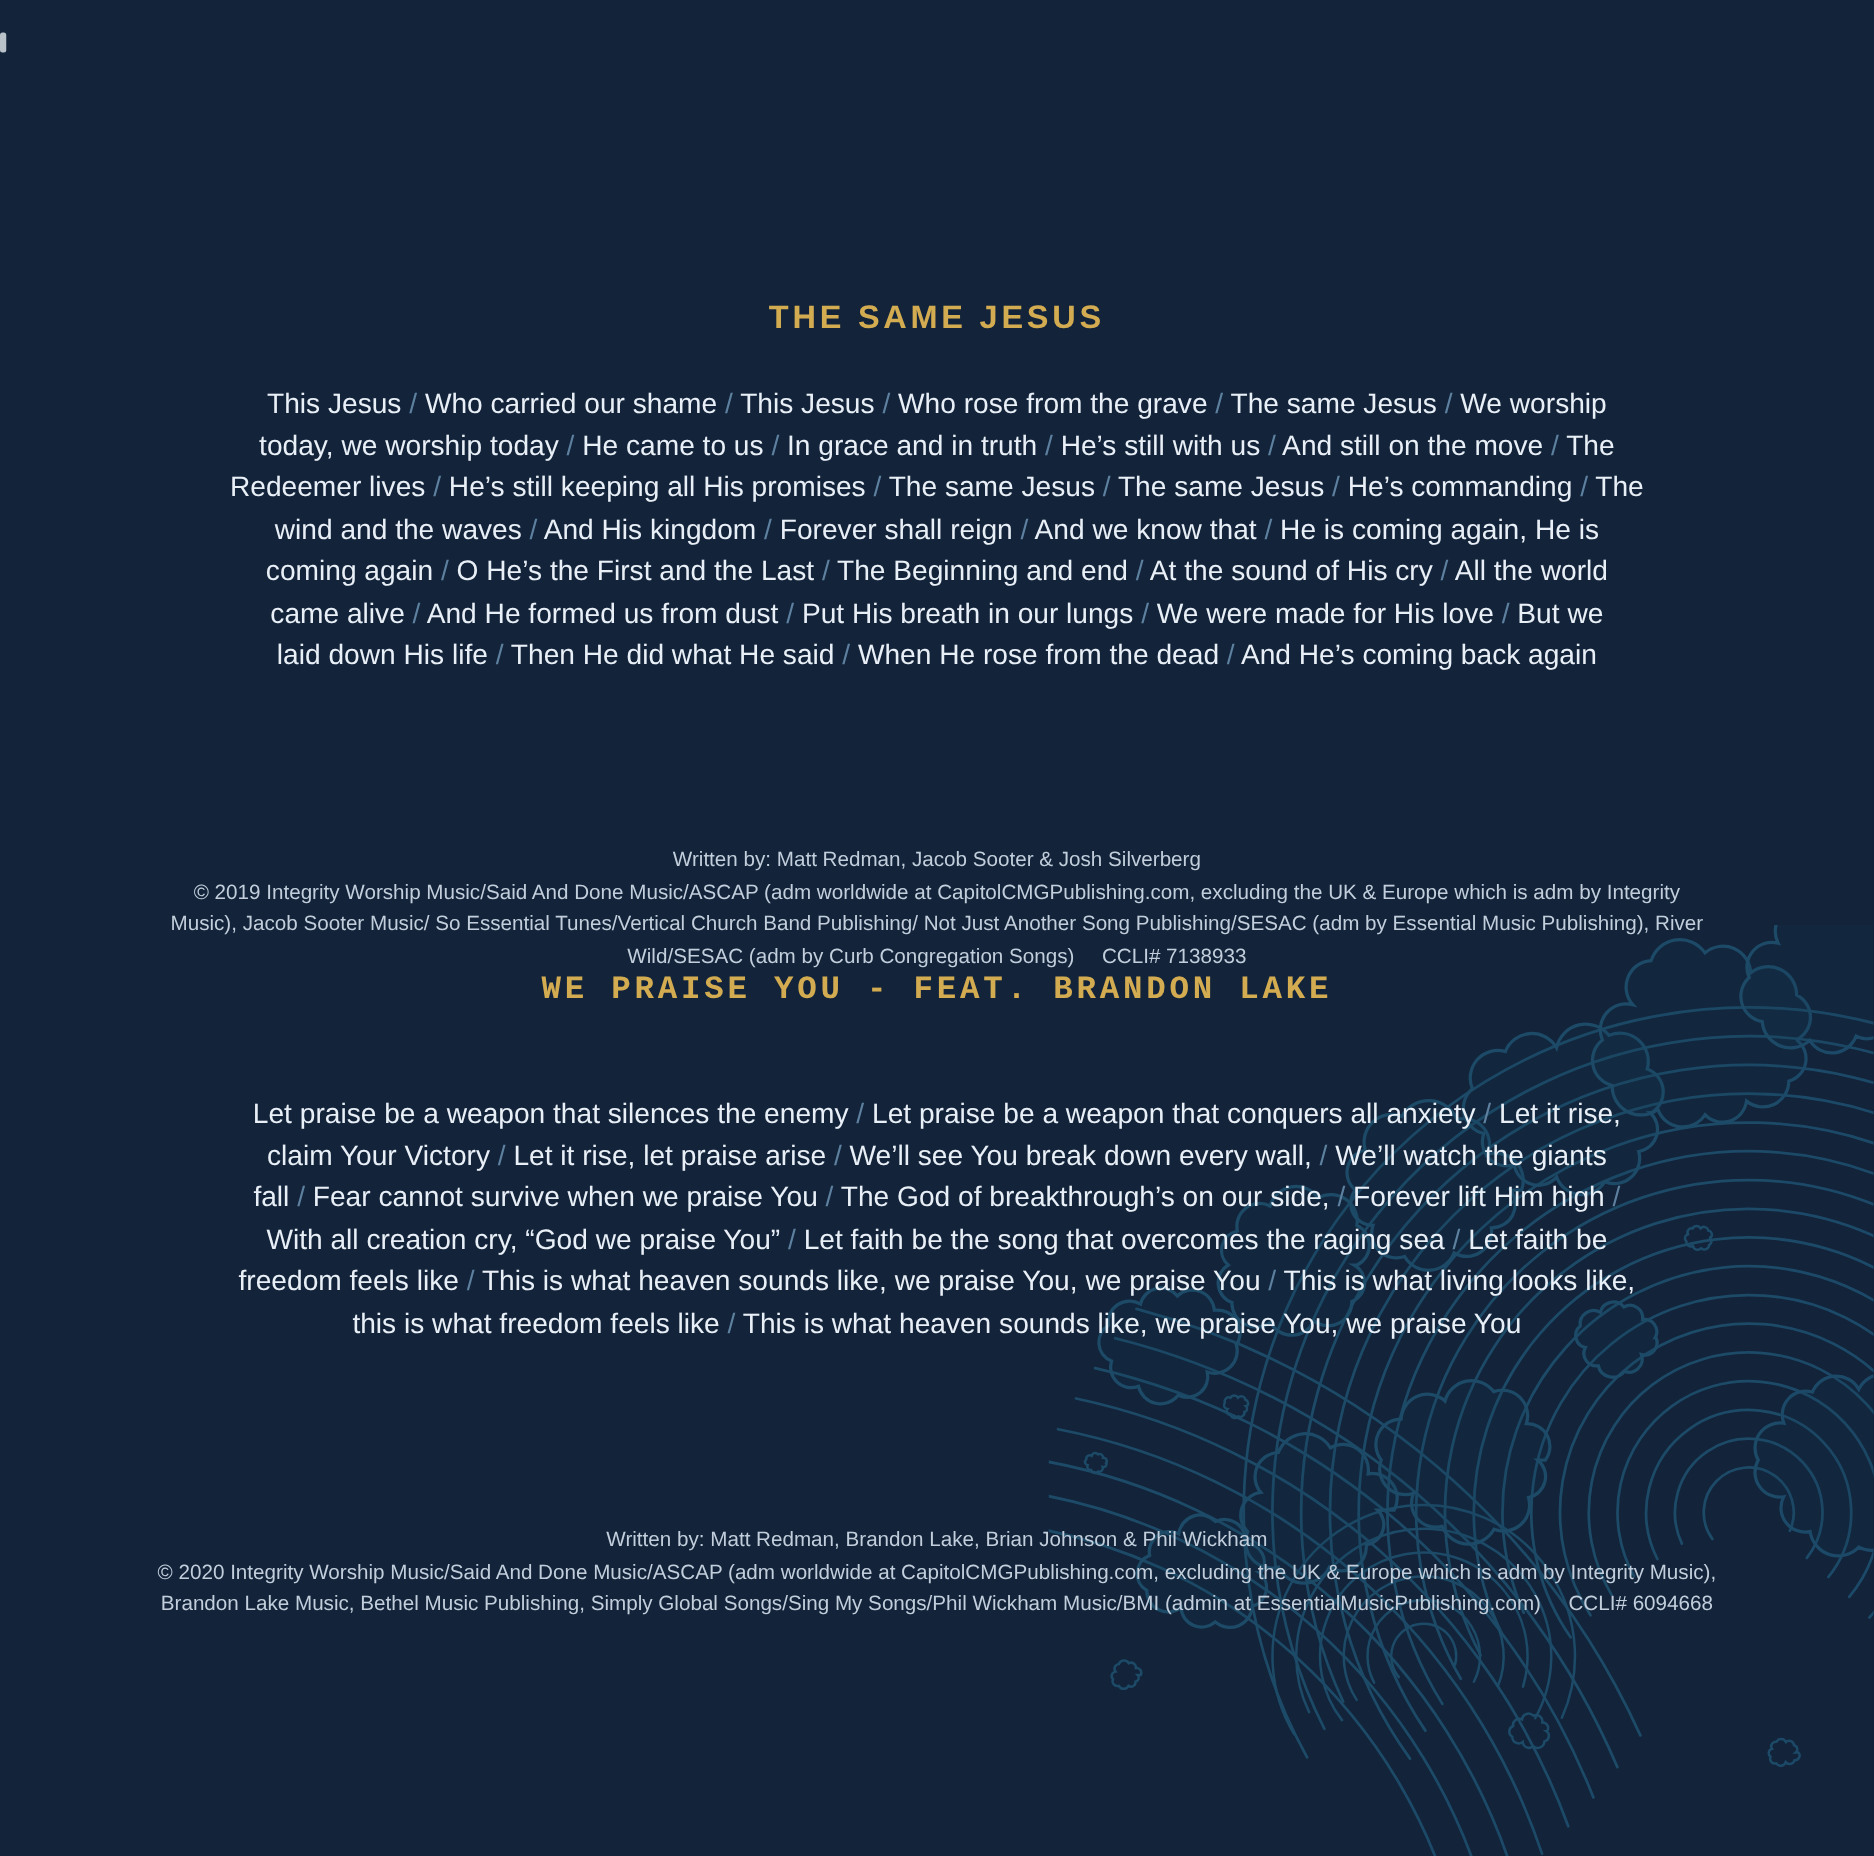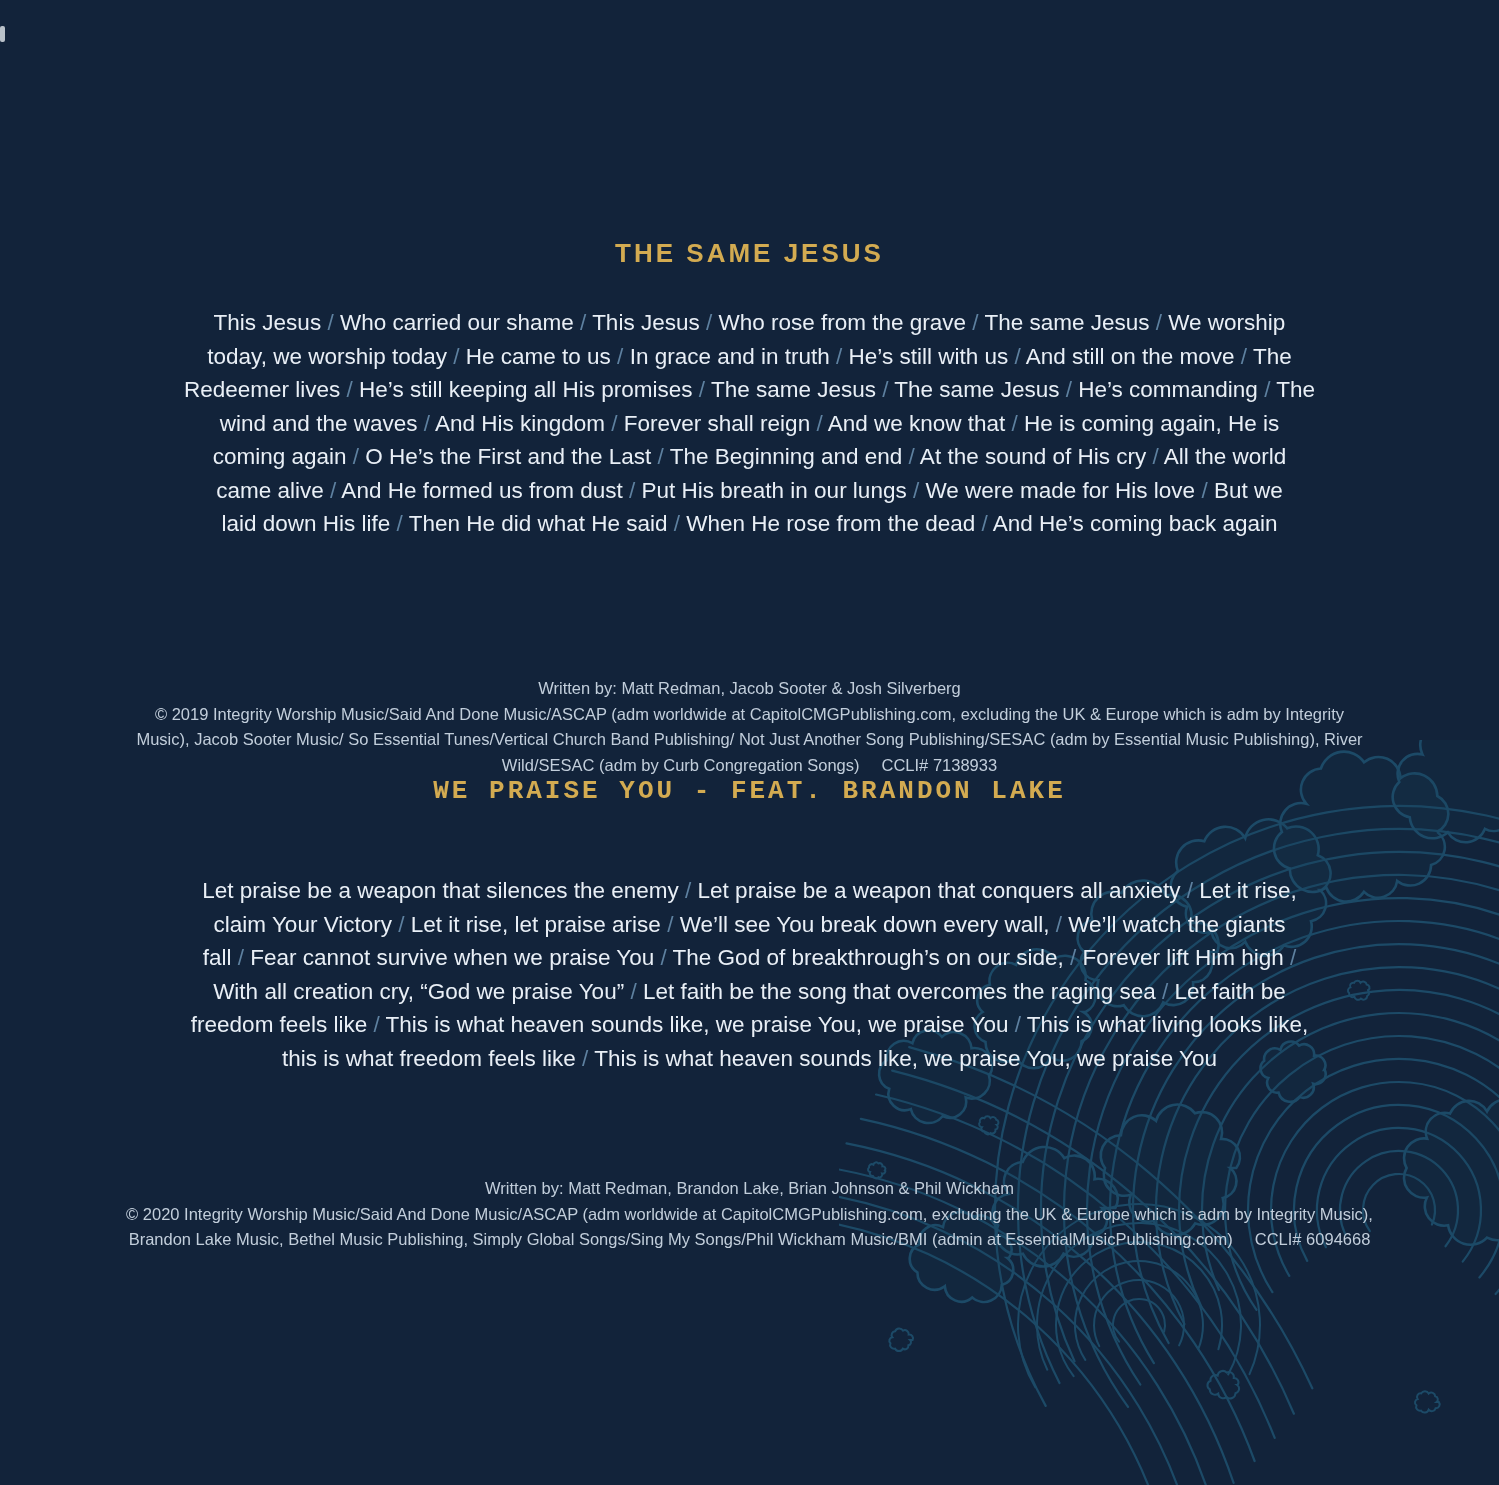--- a/index.html
+++ b/index.html
@@ -36,21 +36,21 @@
   #lyrics1{top:306px;width:1270px;}
   #lyrics2{top:874px;width:1310px;}
   .lyric-line{white-space:nowrap;}
   .slash{color:var(--slash);}
   .credits{
     position:absolute;left:50%;transform:translateX(-50%);
     text-align:center;color:var(--credits);
     font-size:16.5px;line-height:25.5px;font-weight:400;
   }
   #credits1{top:676px;width:1235px;}
-  #credits2{top:1176px;width:1300px;}
+  #credits2{top:1220px;width:1300px;}
   .ccli{padding-left:22px;}
 </style>
 </head>
 <body>
 
 <div class="page">
 
   <svg class="wave" viewBox="0 0 660 745" aria-hidden="true">
       <g fill="none" stroke="#256A8C" stroke-linecap="round">
         <path d="M530.9,491.2 A36,36 0 1 1 592.9,484.6" stroke-width="2.2"></path>

